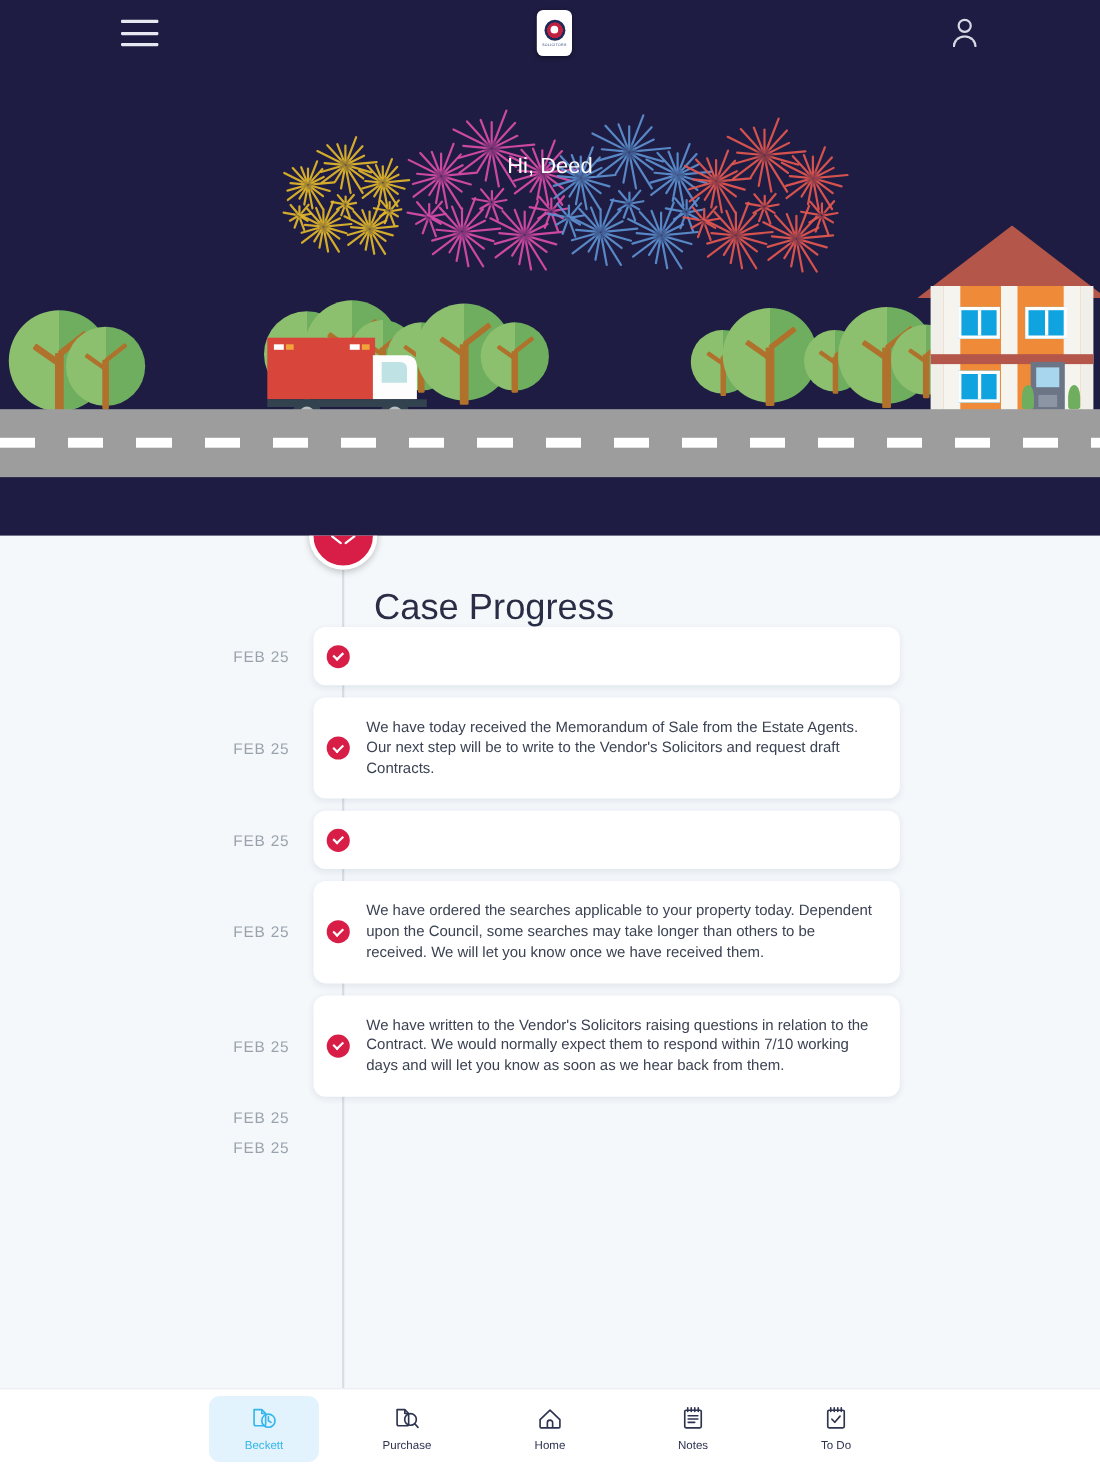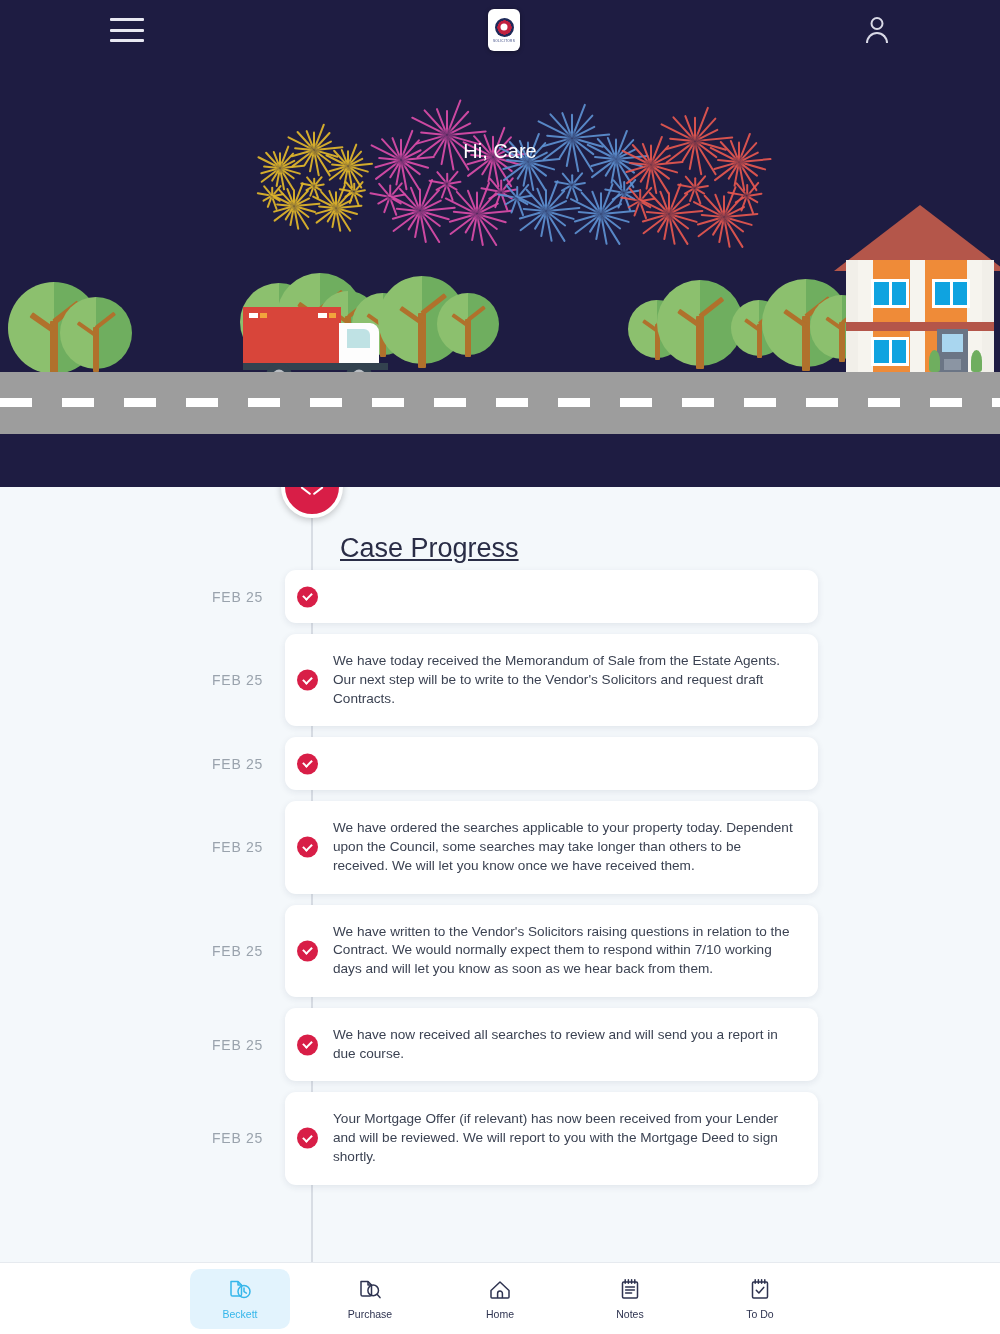--- a/index.html
+++ b/index.html
@@ -127,22 +127,22 @@
     content:""; position:absolute; top:0; width:12px; height:2.4px; background:#fff; border-radius:2px;
   }
   .fab .chev span::before { left:0; transform: rotate(38deg); transform-origin:0 50%; }
   .fab .chev span::after  { right:0; transform: rotate(-38deg); transform-origin:100% 50%; }
   .fab .chev span.a { top:0; } .fab .chev span.b { top:9px; }
 
   .timeline-line {
     position:absolute; left:311px; top:22px; width:2px; height:760px; background:#d8dde4; z-index:1;
   }
   .section-title {
-    position:absolute; left:340px; top:46px; font-size:27px; color:#2a2d46;
-    font-weight:400; z-index:4;text-decoration:underline;
+    position:absolute; left:340px; top:46px; font-size:33px; color:#2a2d46;
+    font-weight:400; z-index:4;
   }
 
   .events { position:absolute; left:0; top:83px; width:1000px; z-index:6; }
   .event { position:relative; display:flex; align-items:center; margin-bottom:11px; }
   .event .date {
     width:285px; text-align:right; padding-right:22px; flex:0 0 285px;
     font-size:14px; color:#9aa3ad; letter-spacing:.7px;
   }
   .event .card {
     position:relative; width:533px; background:#fff; border-radius:11px;
@@ -708,21 +708,21 @@
           <i style="--len: 15.635454545454545px; height: 15.6355px; transform: translate(-50%, -100%) rotate(80deg);"></i>
           <i style="--len: 12.976363636363635px; height: 12.9764px; transform: translate(-50%, -100%) rotate(120deg);"></i>
           <i style="--len: 19.18090909090909px; height: 19.1809px; transform: translate(-50%, -100%) rotate(160deg);"></i>
           <i style="--len: 16.521818181818183px; height: 16.5218px; transform: translate(-50%, -100%) rotate(200deg);"></i>
           <i style="--len: 13.862727272727273px; height: 13.8627px; transform: translate(-50%, -100%) rotate(240deg);"></i>
           <i style="--len: 20.067272727272726px; height: 20.0673px; transform: translate(-50%, -100%) rotate(280deg);"></i>
           <i style="--len: 17.408181818181816px; height: 17.4082px; transform: translate(-50%, -100%) rotate(320deg);"></i>
         </div>
       </div>
 
-    <div class="greeting">Hi, Care</div>
+    <div class="greeting">Hi, Deed</div>
 
     <div id="trees-layer">
         <div class="tree" style="left: 8px; top: 282px; width: 92px; height: 140px;">
           <div class="canopy" style="width: 92px; height: 92px;"></div>
           <div class="trunk" style="left: 42.09px; top: 38.64px; width: 7.82px; height: 57.04px;"></div>
           <div class="br" style="left: 46px; top: 46px; width: 27.6px; height: 5.6304px; transform: rotate(215deg);"></div>
           <div class="br" style="left: 46px; top: 36.8px; width: 31.28px; height: 5.6304px; transform: rotate(-38deg);"></div>
         </div>
         <div class="tree" style="left: 60px; top: 297px; width: 72px; height: 120px;">
           <div class="canopy" style="width: 72px; height: 72px;"></div>
@@ -877,31 +877,23 @@
         </div>
         <div class="event">
           <div class="date">FEB 25</div>
           <div class="card">
             <div class="tick"></div>
             <div class="txt">We have written to the Vendor's Solicitors raising questions in relation to the Contract.  We would normally expect them to respond within 7/10 working days and will let you know as soon as we hear back from them.</div>
           </div>
         </div>
         <div class="event">
           <div class="date">FEB 25</div>
-          <div class="card">
-            <div class="tick"></div>
-            <div class="txt">We have now received all searches to review and will send you a report in due course.</div>
-          </div>
         </div>
         <div class="event">
           <div class="date">FEB 25</div>
-          <div class="card">
-            <div class="tick"></div>
-            <div class="txt">Your Mortgage Offer (if relevant) has now been received from your Lender and will be reviewed.  We will report to you with the Mortgage Deed to sign shortly.</div>
-          </div>
         </div>
       </div>
   </div>
 
   <div class="bottomnav" id="bottomnav">
       <div class="nav-item active">
         <span style="color: rgb(53, 182, 234);">
           <svg class="nav-svg" viewBox="0 0 26 26" fill="none" stroke="currentColor" stroke-width="1.5" stroke-linejoin="round">
             <path d="M4 4.5h7l3.5 3.5v9.5a1.6 1.6 0 0 1-1.6 1.6H5.6A1.6 1.6 0 0 1 4 17.5z"></path>
             <path d="M11 4.5V8h3.5"></path>

